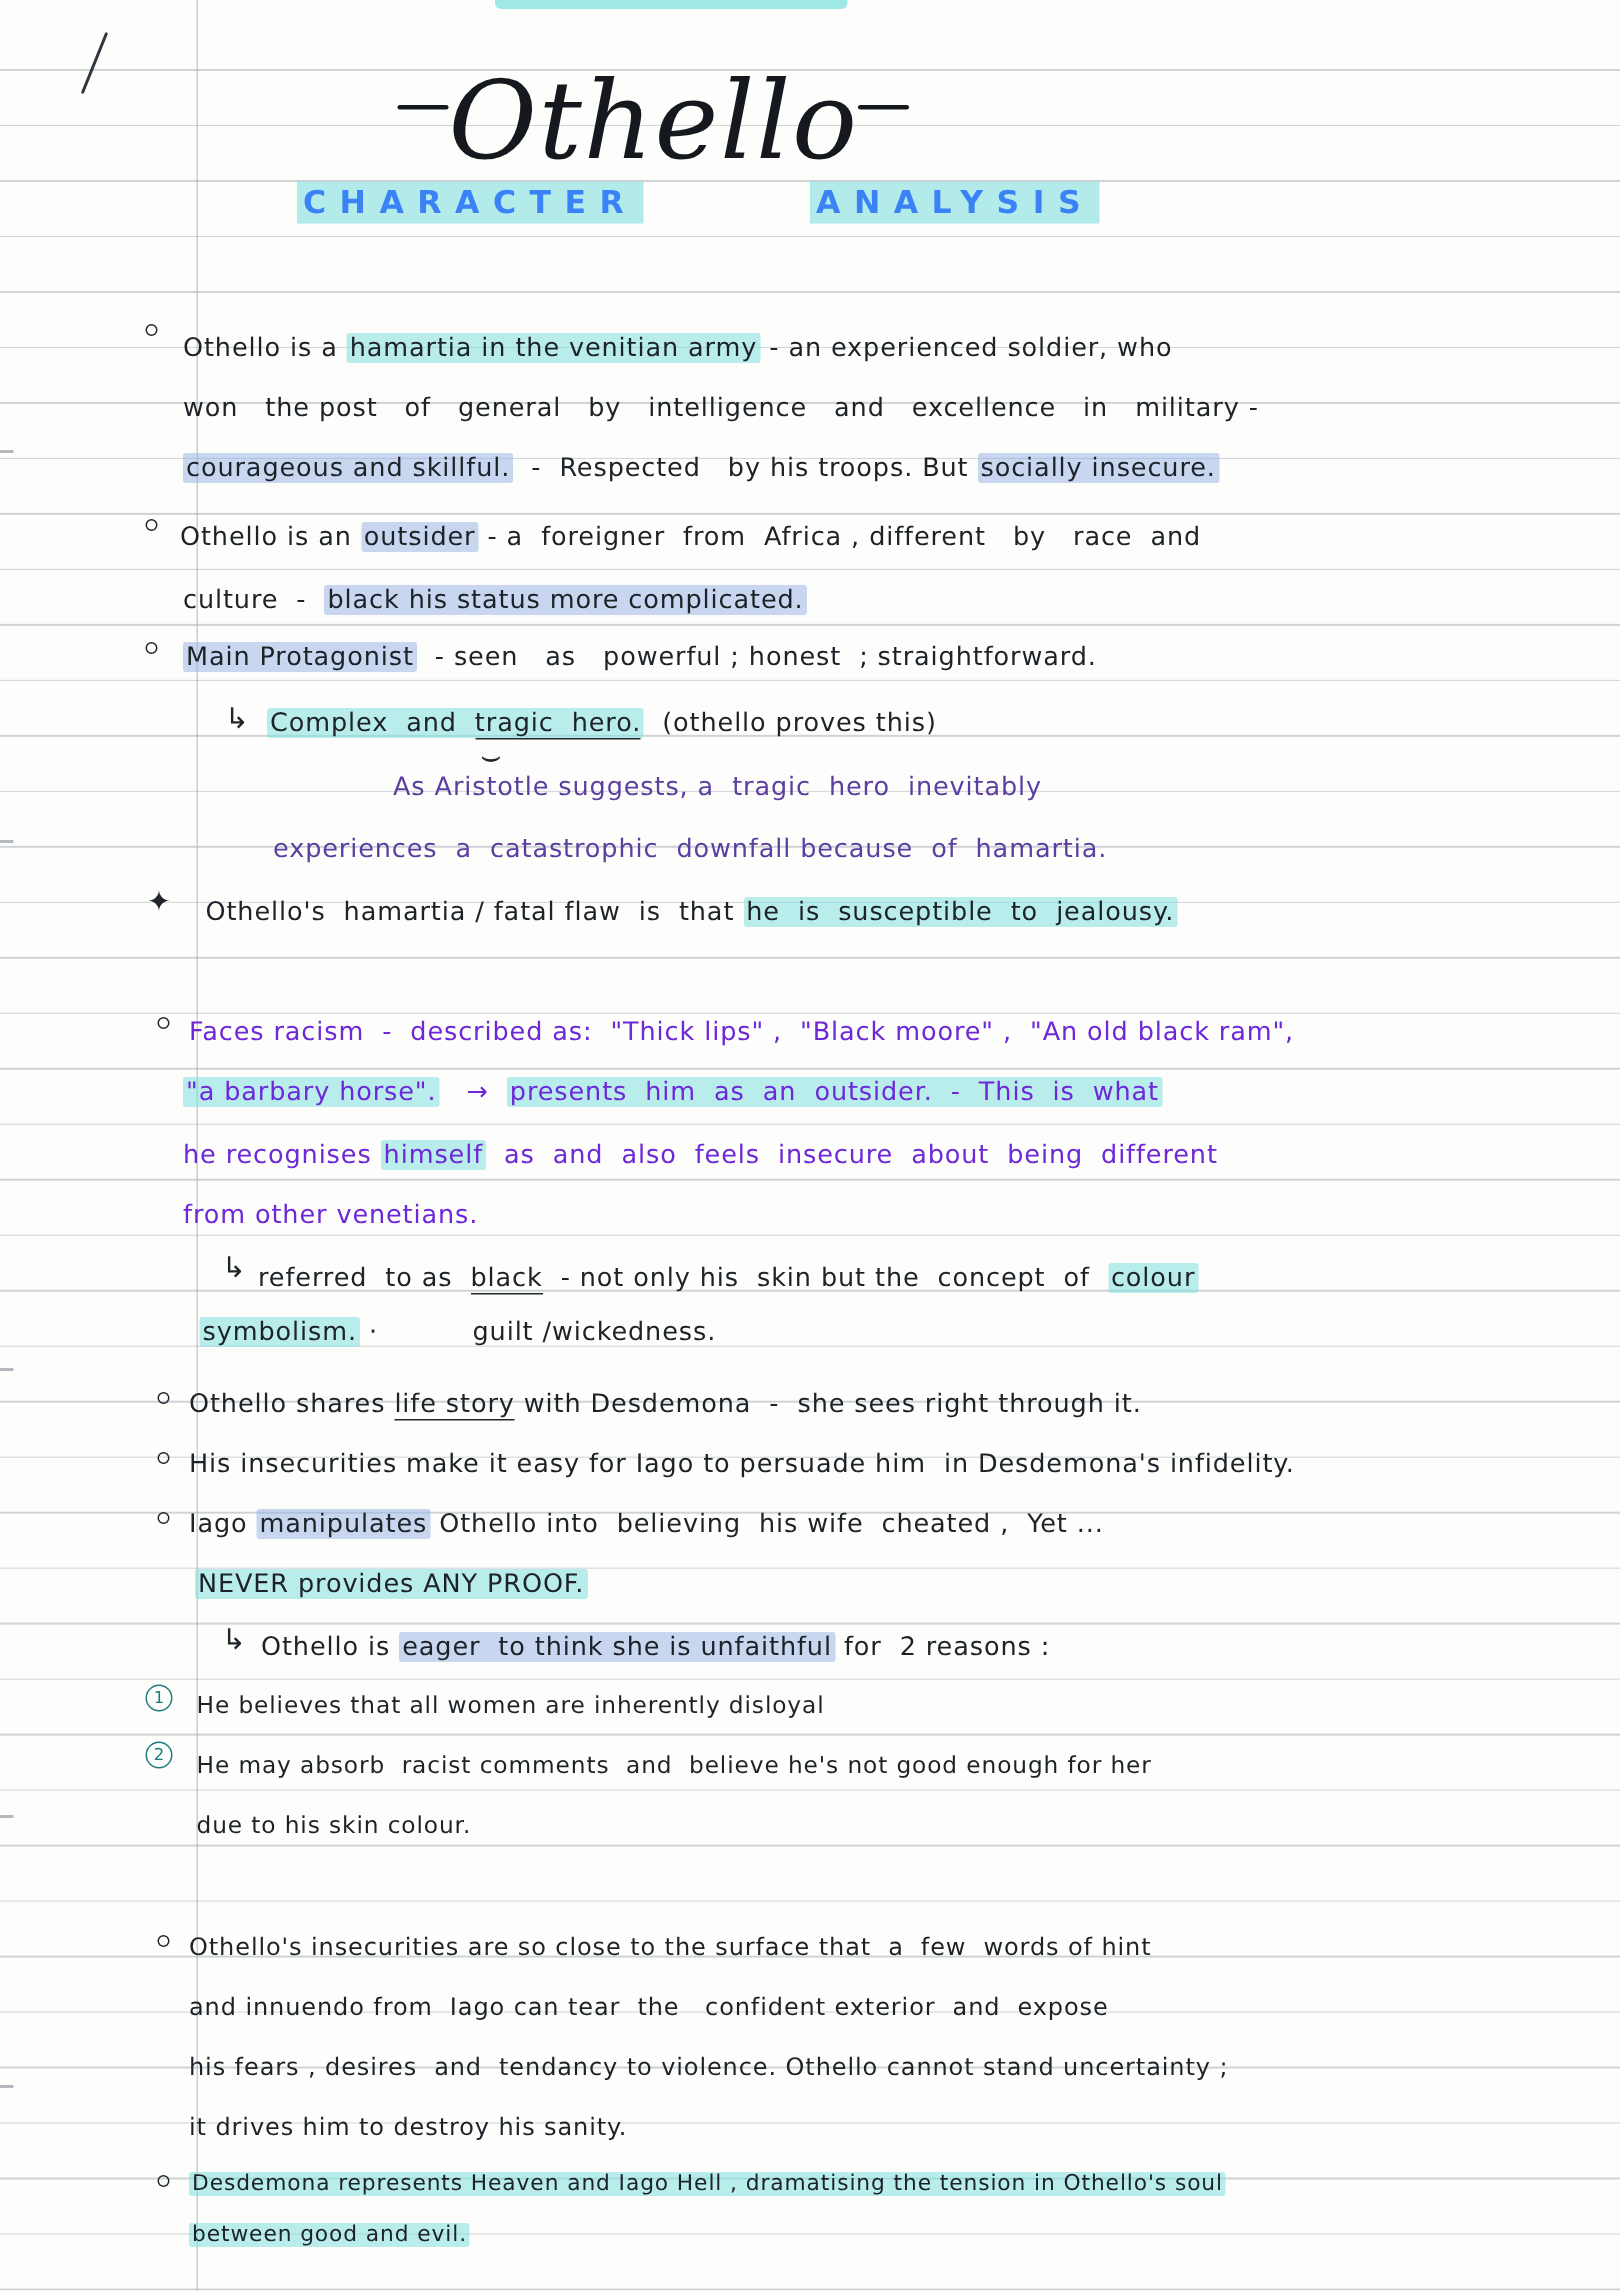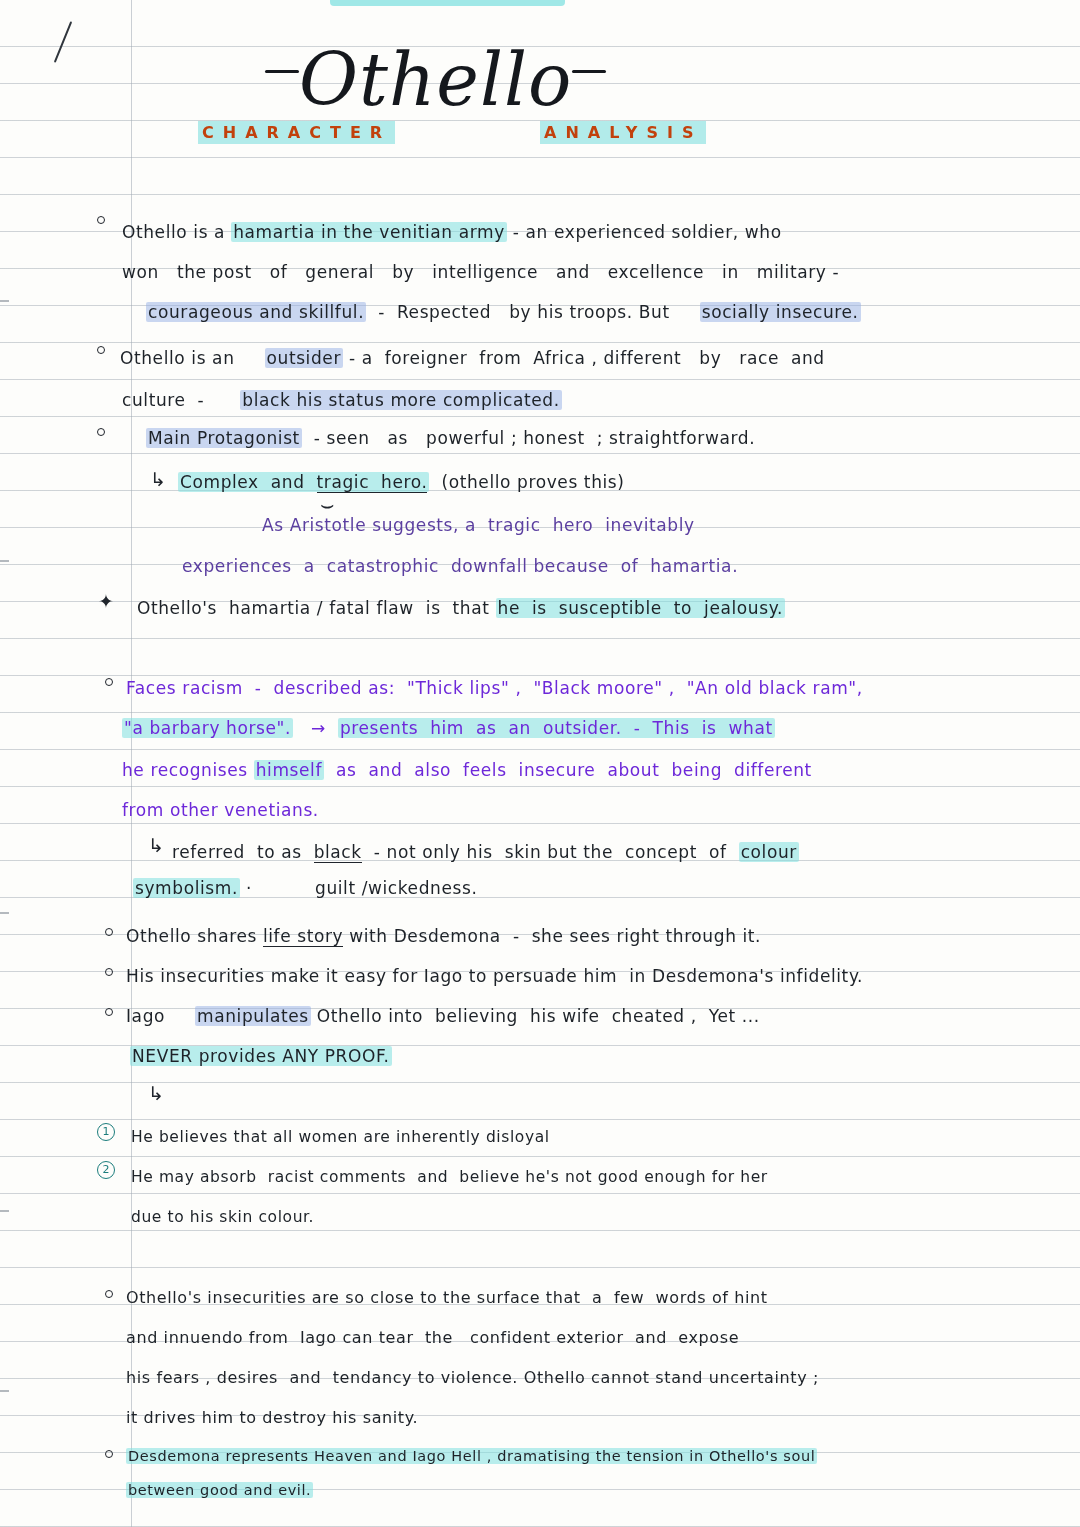--- a/index.html
+++ b/index.html
@@ -51,21 +51,21 @@
     white-space: nowrap;
     font-family: "DejaVu Sans", sans-serif;
     font-size: 17px;
     letter-spacing: 0.6px;
     color: #1d2228;
     transform-origin: left center;
   }
 
   
   .hl-cy  { background: rgba(128,224,224,0.55); padding: 0 2px; border-radius: 2px; }
-  .hl-bl  { background: rgba(150,175,230,0.50); padding: 0 2px; border-radius: 2px; margin-left: 24px; }
+  .hl-bl  { background: rgba(150,175,230,0.50); padding: 0 2px; border-radius: 2px; }
   .blue   { color: #6d28d9; }
   .purple { color: #5b3fa0; }
   .ul     { border-bottom: 1.5px solid #20252c; }
 
   
   #title {
     position: absolute; left: 265px; top: 38px;
     font-family: "DejaVu Serif", serif;
     font-size: 72px;
     font-style: italic;
@@ -75,24 +75,24 @@
   #title .swish-l, #title .swish-r {
     display: inline-block;
     width: 34px; height: 3px;
     background: #15181d;
     border-radius: 3px;
     vertical-align: 32px;
   }
   #subtitle {
     position: absolute; left: 198px; top: 123px;
     font-family: "DejaVu Sans", sans-serif;
-    font-size: 16px;
+    font-size: 21px;
     font-weight: bold;
     letter-spacing: 9px;
-    color: #c2410c;
+    color: #3b82f6;
   }
   #subtitle .hlband {
     background: rgba(128,224,224,0.6);
     padding: 2px 4px;
   }
 
   
   .bullet {
     position: absolute;
     width: 8px; height: 8px;
@@ -246,20 +246,23 @@
 
   <div class="bullet" style="left:105px; top:1008px"></div>
   <div class="ln" style="left:126px; top:1006px">
     Iago <span class="hl-bl">manipulates</span> Othello into &nbsp;believing &nbsp;his wife &nbsp;cheated , &nbsp;Yet ...
   </div>
   <div class="ln" style="left:130px; top:1046px">
     <span class="hl-cy">NEVER provides ANY PROOF.</span>
   </div>
 
   <div class="arrowhook" style="left:148px; top:1084px">↳</div>
+  <div class="ln" style="left:174px; top:1088px">
+    Othello is <span class="hl-bl">eager &nbsp;to think she is unfaithful</span> for &nbsp;2 reasons :
+  </div>
 
   <div class="circnum" style="left:97px; top:1123px">1</div>
   <div class="ln" style="left:131px; top:1128px; font-size:15.5px">
     He believes that all women are inherently disloyal
   </div>
 
   <div class="circnum" style="left:97px; top:1161px">2</div>
   <div class="ln" style="left:131px; top:1168px; font-size:15.5px">
     He may absorb &nbsp;racist comments &nbsp;and &nbsp;believe he's not good enough for her
   </div>

